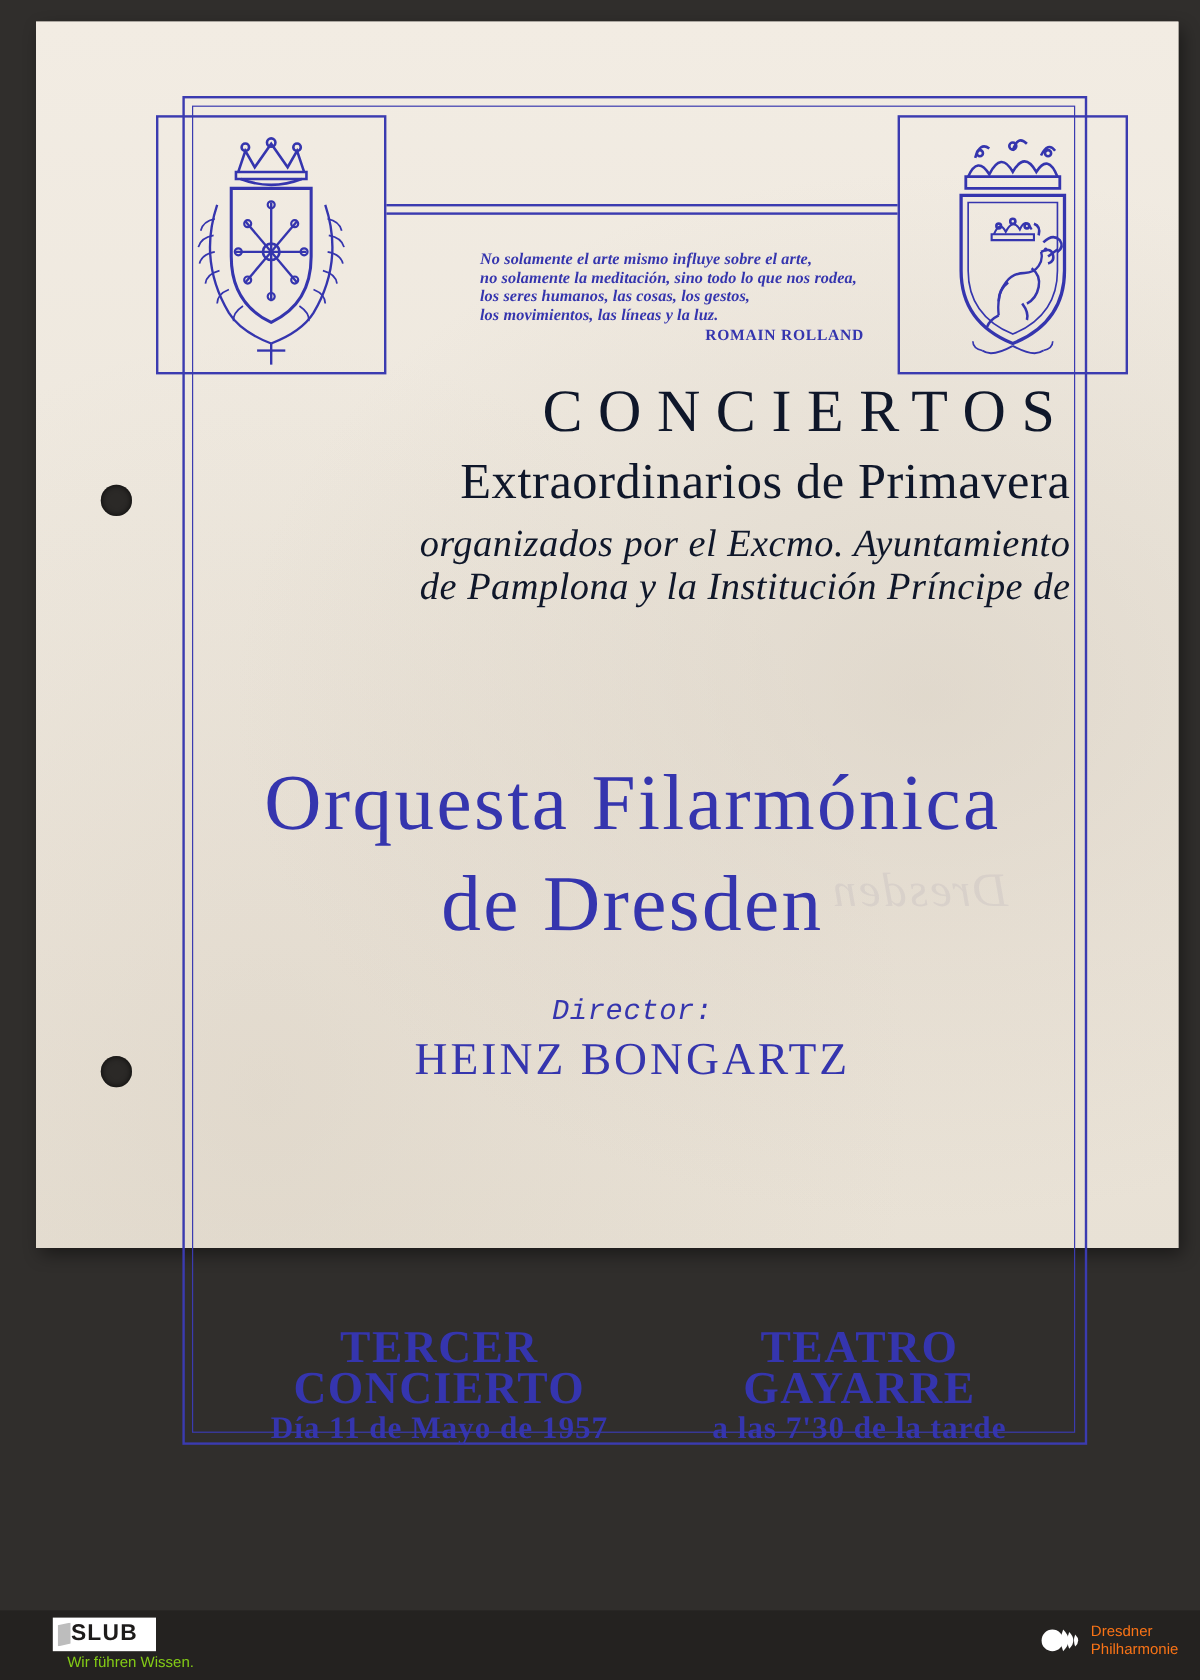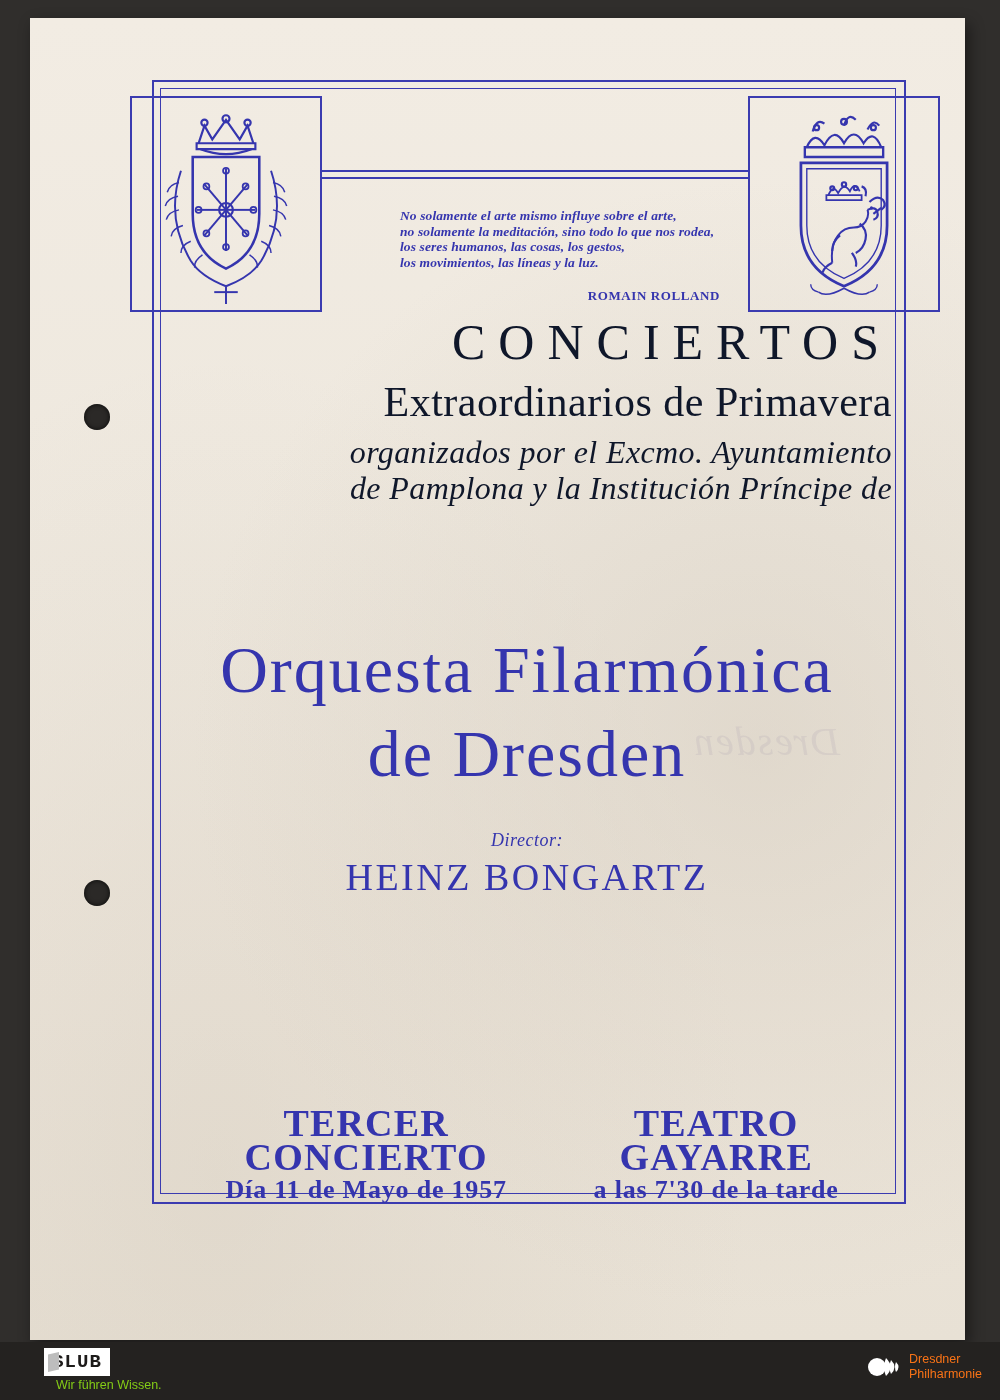--- a/index.html
+++ b/index.html
@@ -21,23 +21,24 @@
     inset: 0;
     background: #302e2c;
   }
 
   
   .page {
     position: absolute;
     left: 30px;
     top: 18px;
     width: 935px;
-    height: 1322px;
+    height: 1022px;
     background: #efe9df;
     box-shadow: 4px 6px 14px rgba(0,0,0,0.45);
+    padding-left: 17px;
   }
   .page-tex {
     position: absolute;
     inset: 0;
     background:
       radial-gradient(ellipse at 78% 55%, rgba(200,190,175,0.35) 0%, rgba(200,190,175,0) 55%),
       radial-gradient(ellipse at 20% 88%, rgba(205,195,180,0.30) 0%, rgba(205,195,180,0) 50%),
       linear-gradient(180deg, #f2ece3 0%, #eee8de 40%, #ece5da 75%, #e8e1d5 100%);
   }
   
@@ -127,21 +128,21 @@
     font-size: 13.5px;
     line-height: 15.5px;
     letter-spacing: 0.1px;
   }
   .epigraph .attrib {
     display: block;
     text-align: right;
     font-style: normal;
     letter-spacing: 0.6px;
     font-size: 13px;
-    margin-top: 18px;
+    margin-top: 1px;
   }
 
   .title-block {
     position: absolute;
     left: 128px;
     top: 296px;
     width: 734px;
     text-align: right;
     color: #0f172a;
   }
@@ -184,23 +185,23 @@
 
   .director-block {
     position: absolute;
     left: 130px;
     top: 812px;
     width: 734px;
     text-align: center;
     color: #3535ae;
   }
   .d-label {
-    font-family: Liberation Serif, serif;
+    font-family: Liberation Mono, monospace;
     font-style: italic;
-    font-size: 18px;
+    font-size: 24px;
     letter-spacing: 0.5px;
   }
   .d-name {
     font-family: "Liberation Serif", serif;
     font-size: 38px;
     letter-spacing: 2.5px;
     margin-top: 4px;
   }
 
   .footer-block {
@@ -240,25 +241,25 @@
   }
   .slub {
     position: absolute;
     left: 44px;
     top: 1348px;
     display: flex;
     align-items: center;
     gap: 8px;
   }
   .slub-logo {
-    width: 66px;
+    width: 86px;
     height: 28px;
     background: #ffffff;
     color: #1d1b1a;
-    font-family: Liberation Mono, monospace;
+    font-family: Liberation Sans, sans-serif;
     font-weight: bold;
     font-size: 19px;
     letter-spacing: 1px;
     display: flex;
     align-items: center;
     justify-content: center;
     position: relative;
   }
   .slub-logo:before {
     content: "";

